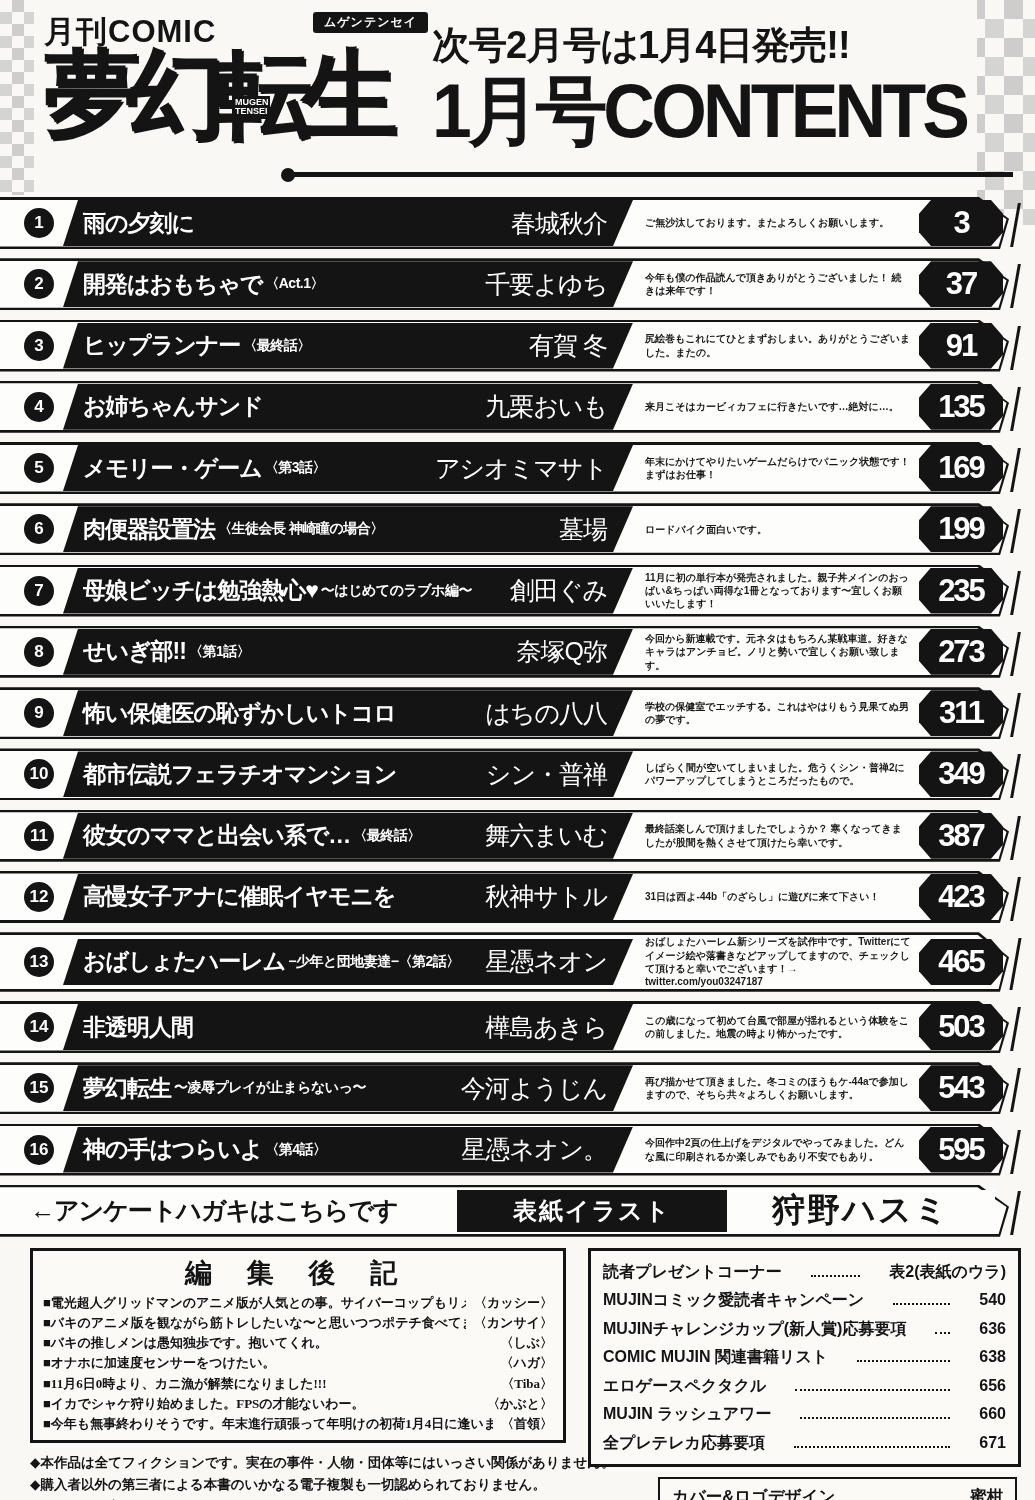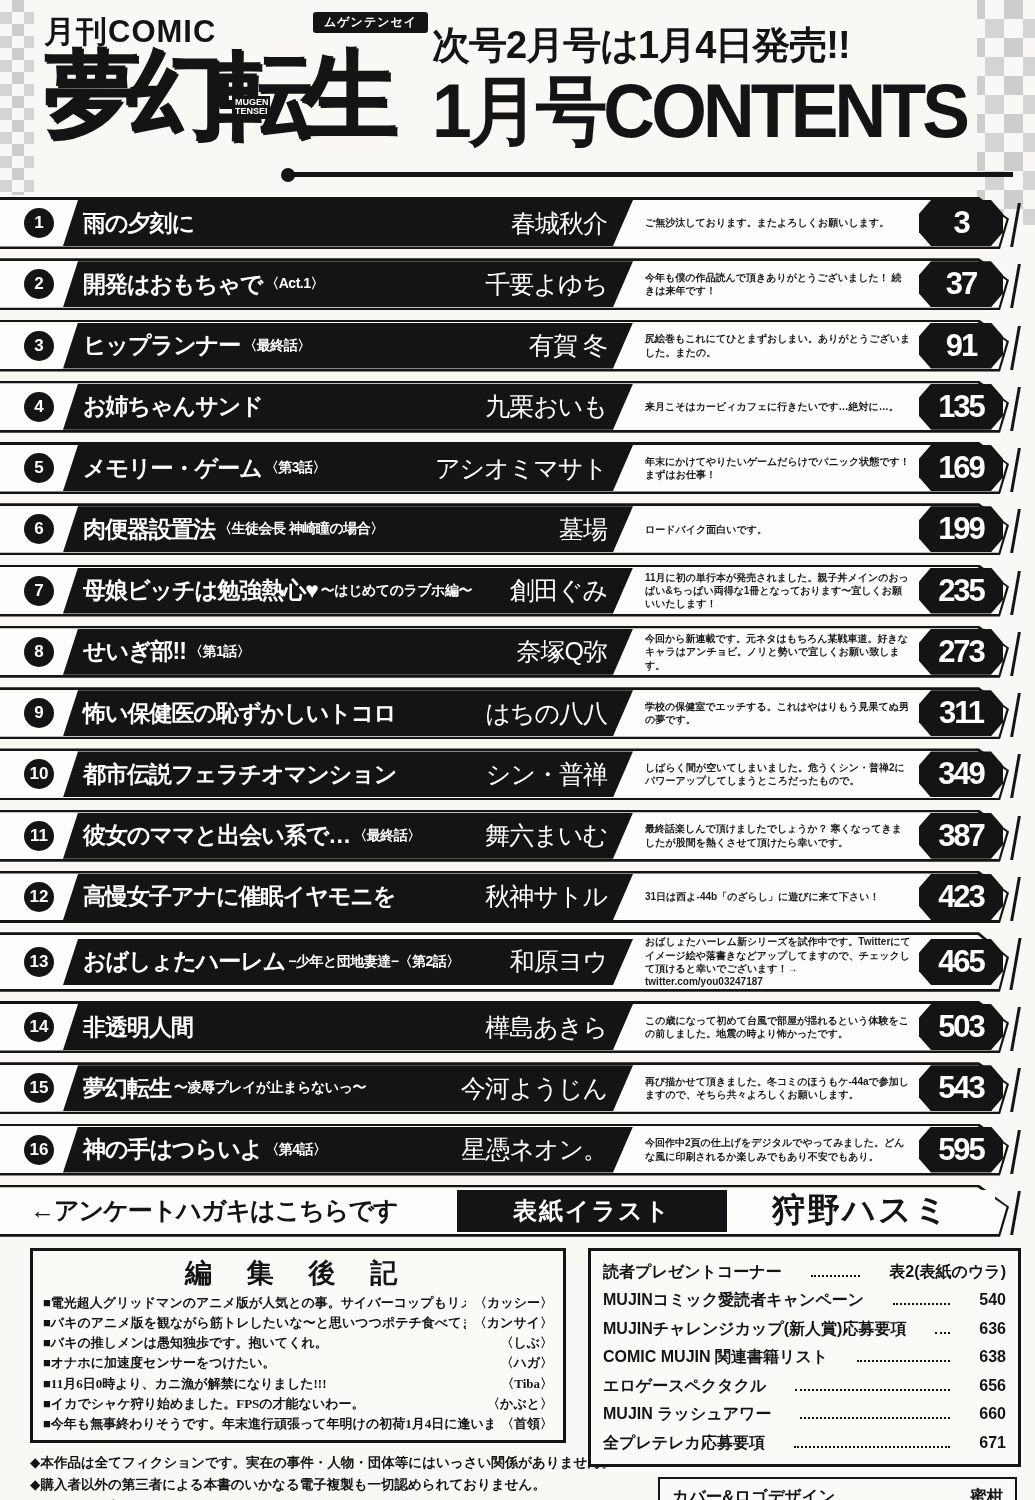--- a/index.html
+++ b/index.html
@@ -295,21 +295,21 @@
     </div>
 
     <div class="toc-row">
       <div class="row-edge"></div>
       <div class="cell row-num">13</div>
       <div class="cell title-bar">
         <span class="title-group">
           <span class="row-title">おばしょたハーレム</span>
           <span class="row-subtitle">−少年と団地妻達−〈第2話〉</span>
         </span>
-        <span class="row-author">和原ヨウ</span>
+        <span class="row-author">星憑ネオン</span>
       </div>
       <div class="cell row-comment">おばしょたハーレム新シリーズを試作中です。Twitterにてイメージ絵や落書きなどアップしてますので、チェックして頂けると幸いでございます！→ twitter.com/you03247187</div>
       <div class="cell page-badge">465</div>
     </div>
 
     <div class="toc-row">
       <div class="row-edge"></div>
       <div class="cell row-num">14</div>
       <div class="cell title-bar">
         <span class="title-group">

